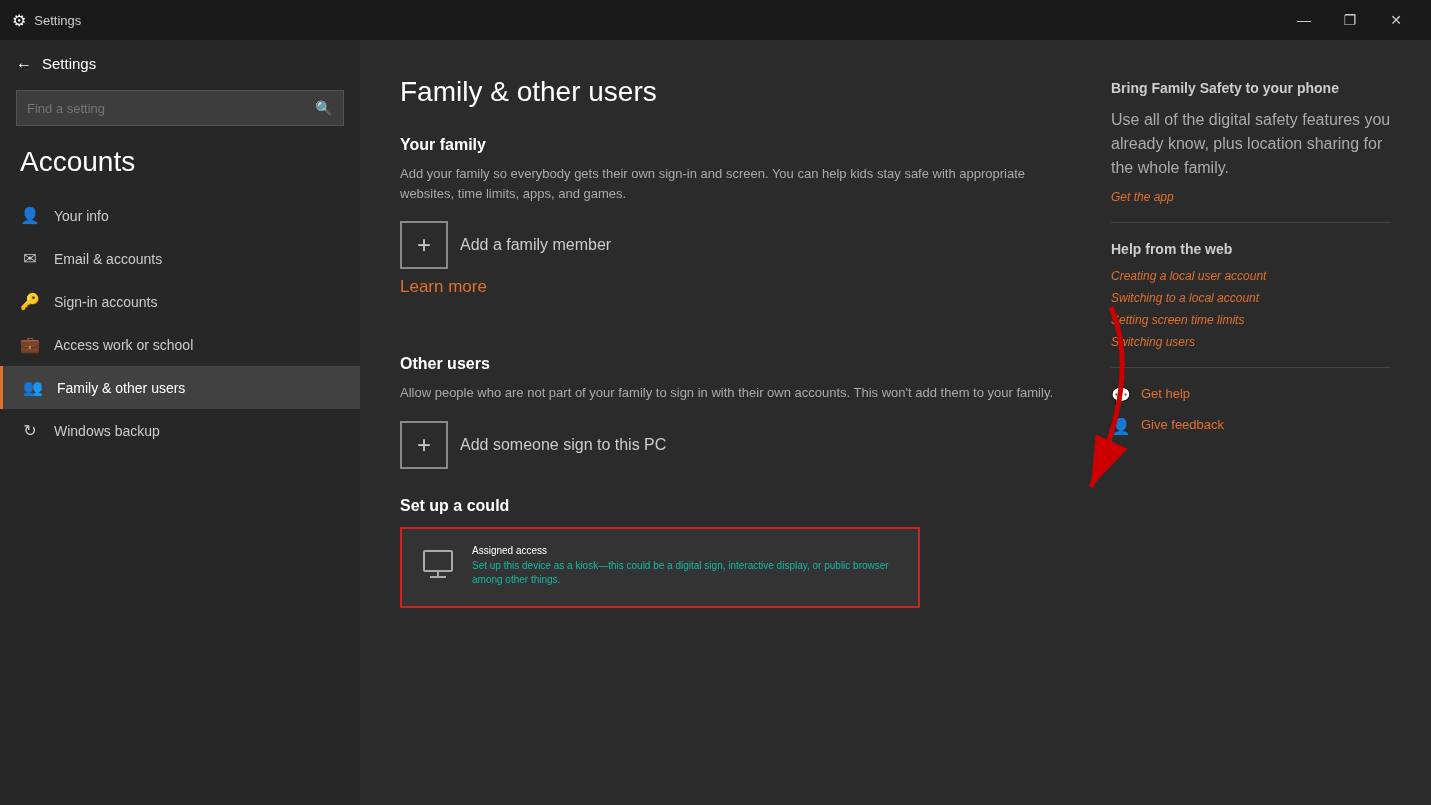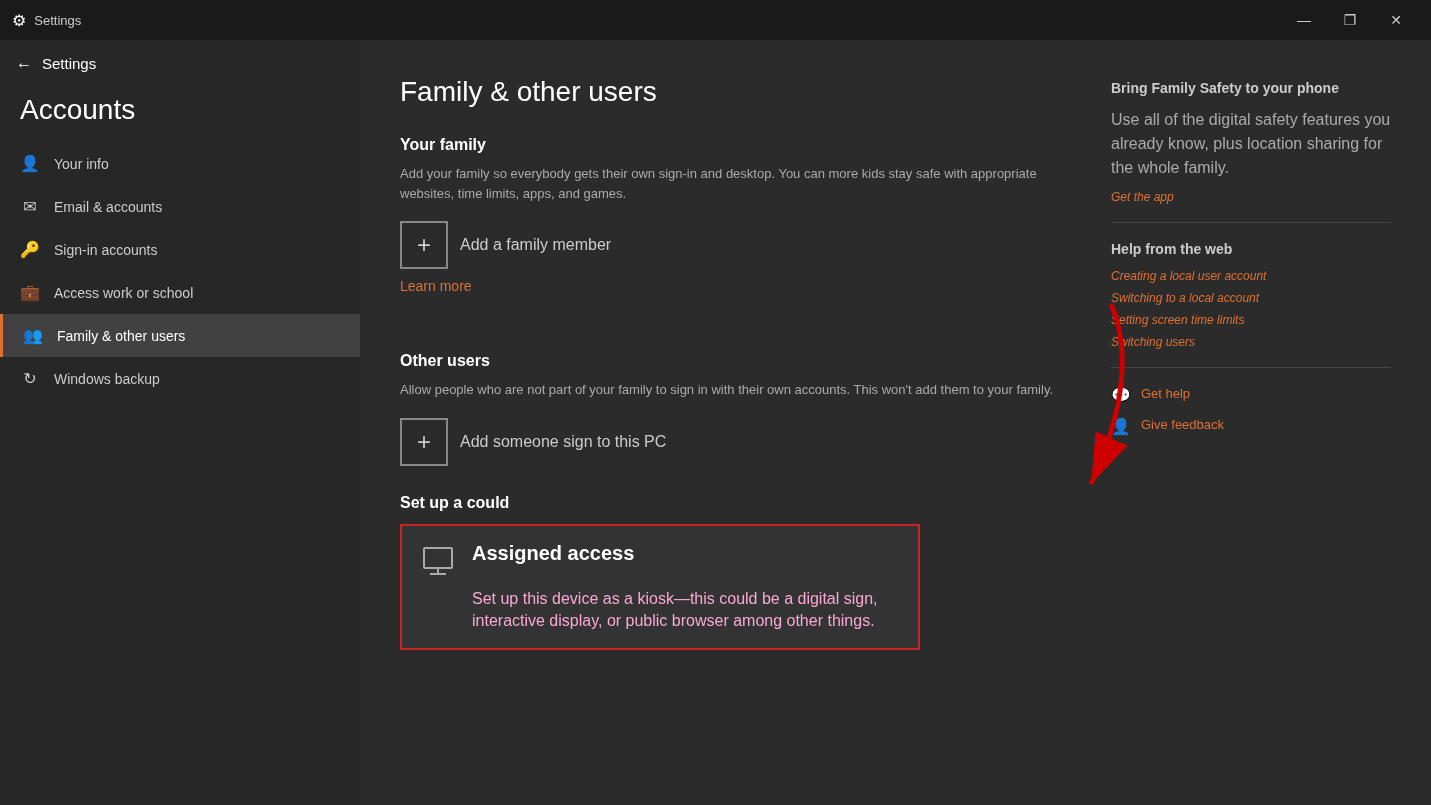--- a/index.html
+++ b/index.html
@@ -172,21 +172,21 @@
       font-size: 24px;
       color: #cccccc;
       flex-shrink: 0;
     }
     .add-label {
       font-size: 16px;
       color: #cccccc;
     }
 
     .learn-more-link {
-      font-size: 14px;
+      font-size: 17px;
       color: #e07030;
       cursor: pointer;
       display: inline-block;
       margin-bottom: 30px;
     }
 
     .kiosk-section { margin-top: 24px; }
 
     .assigned-access-box {
       border: 2px solid #cc2222;
@@ -201,28 +201,28 @@
     }
 
     .kiosk-icon {
       font-size: 28px;
       color: #aaaaaa;
       margin-top: 2px;
       flex-shrink: 0;
     }
 
     .assigned-title {
-      font-size: 20px;
-      font-weight: 700;
-      color: #ffffff;
-      margin-bottom: 23px;
+      font-size: 10px;
+      font-weight: 400;
+      color: #ffffff;
+      margin-bottom: 3px;
     }
     .assigned-desc {
-      font-size: 16px;
-      color: #f9a8d4;
+      font-size: 10px;
+      color: #14b8a6;
       line-height: 1.4;
     }
 
     
     .right-panel {
       width: 280px;
       flex-shrink: 0;
       padding-top: 4px;
     }
 
@@ -293,20 +293,24 @@
 </div>
 
 <div class="app-body">
 
   <div class="sidebar">
     <div class="sidebar-back">
       <span class="back-arrow">←</span>
       <span>Settings</span>
     </div>
 
+    <div class="search-box">
+      <input type="text" placeholder="Find a setting" style="">
+      <span class="search-icon-char">🔍</span>
+    </div>
 
     <div class="sidebar-section-title">Accounts</div>
 
     <div class="nav-item">
       <span class="nav-icon">👤</span>
       <span class="nav-label">Your info</span>
     </div>
     <div class="nav-item">
       <span class="nav-icon">✉</span>
       <span class="nav-label">Email &amp; accounts</span>
@@ -328,21 +332,21 @@
       <span class="nav-label">Windows backup</span>
     </div>
   </div>
 
   <div class="main-content">
     <div class="content-area">
       <div class="page-title">Family &amp; other users</div>
 
       
       <div class="section-heading">Your family</div>
-      <div class="section-desc">Add your family so everybody gets their own sign-in and desktop. You can more kids stay safe with appropriate websites, time limits, apps, and games.</div>
+      <div class="section-desc">Add your family so everybody gets their own sign-in and screen. You can help kids stay safe with appropriate websites, time limits, apps, and games.</div>
       <div class="add-button">
         <div class="add-icon-box">
           <span>+</span>
         </div>
         <span class="add-label">Add a family member</span>
       </div>
       <a class="learn-more-link">Learn more</a>
 
       
       <div class="section-heading">Other users</div>

